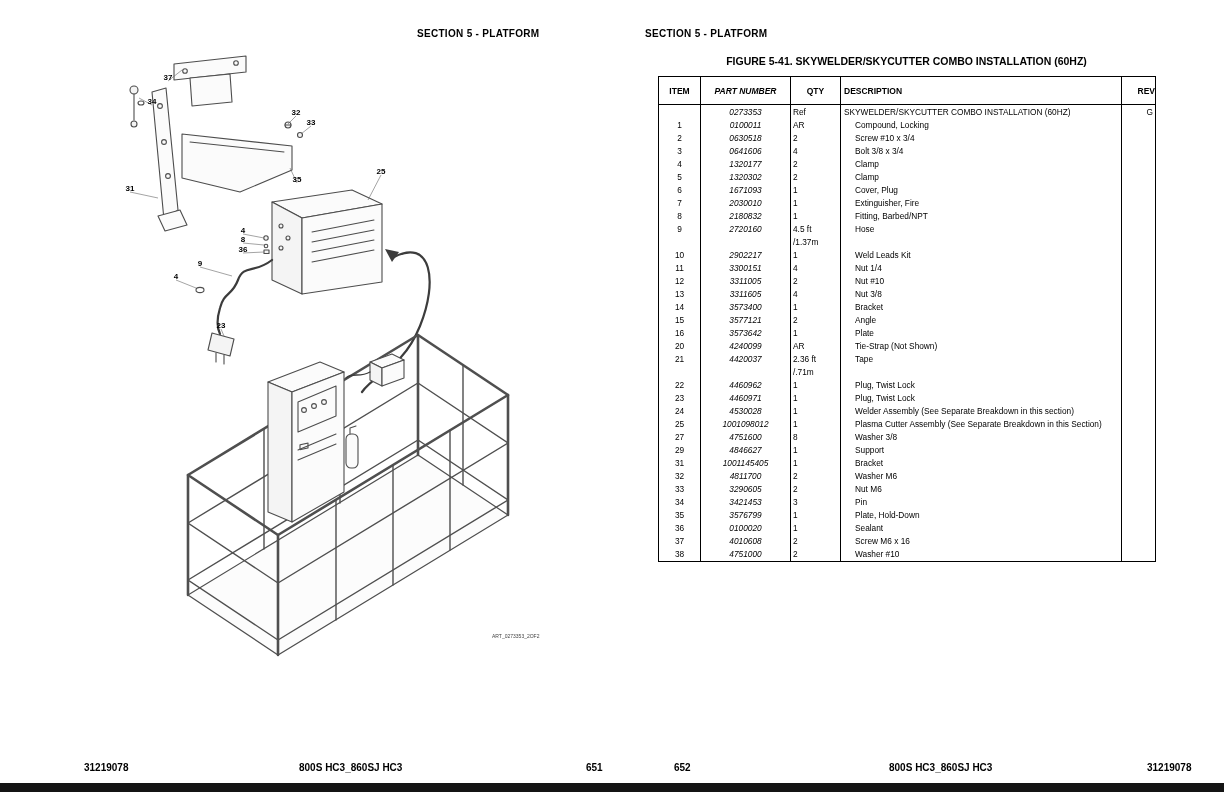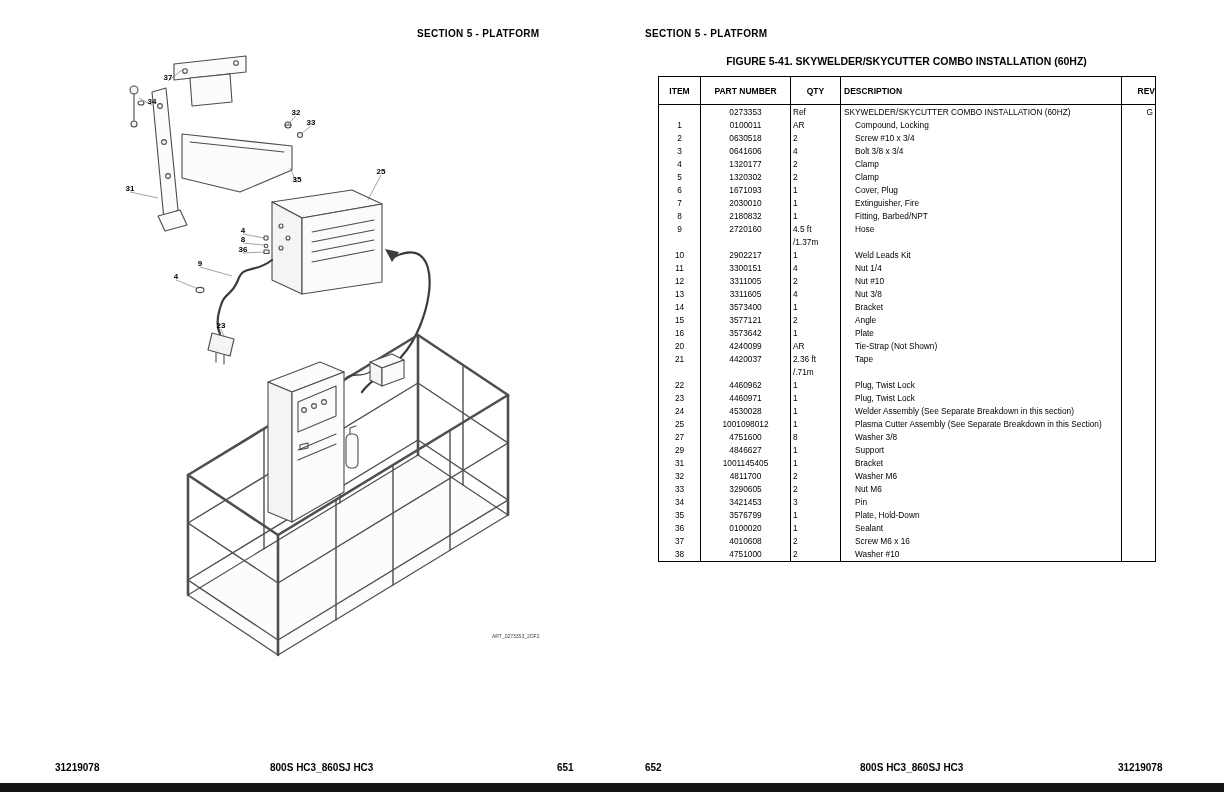--- a/index.html
+++ b/index.html
@@ -27,41 +27,41 @@
   th, td { border-left:1px solid #000; border-right:1px solid #000; }
   thead th {
     border-bottom:1px solid #000; font-size:8.5px; font-weight:bold;
     text-align:center; height:28px; vertical-align:middle; background:#fff;
   }
   tbody td {
     font-size:8.3px; line-height:13px; vertical-align:top; padding:0 2px;
   }
   tbody tr:first-child td { padding-top:1px; }
   .col-item { text-align:center; }
-  .col-part { text-align:center; }
+  .col-part { text-align:center;font-style:italic; }
   .col-qty  { white-space:pre-line;margin-left:32px; }
   .col-desc { text-align:left; padding-left:3px;border-radius:7px; }
   .col-desc.indent { padding-left:14px; }
   .col-rev  { text-align:right; }
 
   
   .diagram { position:absolute; left:40px; top:50px; width:580px; height:620px; }
   .draw  { stroke:#4d4d4d; fill:none; stroke-width:1.1; stroke-linejoin:round; stroke-linecap:round; }
   .part  { stroke:#4d4d4d; fill:#f4f4f4; stroke-width:1.1; stroke-linejoin:round; }
   .part-lt { stroke:#4d4d4d; fill:#fbfbfb; stroke-width:1.1; stroke-linejoin:round; }
   .rail  { stroke:#4f4f4f; fill:none; stroke-width:2.6; stroke-linejoin:round; stroke-linecap:round; }
   .rail-thin { stroke:#4f4f4f; fill:none; stroke-width:1.4; stroke-linecap:round; }
   .cable { stroke:#3c3c3c; fill:none; stroke-width:2.2; stroke-linecap:round; }
   .floor { fill:#fcfcfc; stroke:#4f4f4f; stroke-width:1.2; }
   .callout { font-family:"Liberation Sans", sans-serif; font-size:8px; font-weight:bold; fill:#000; text-anchor:middle; }
   .leader { stroke:#666; stroke-width:0.6; }
   .art-ref { font-family:"Liberation Sans", sans-serif; font-size:5px; fill:#444; }
 
   
-  .footer-item { position:absolute; top:762px; font-size:10px; font-weight:bold; }
+  .footer-item { position:absolute; top:762px; font-size:10px; font-weight:bold;margin-left:29px; }
   .f-doc-left    { left:55px; }
   .f-model-left  { left:270px; }
   .f-page-left   { left:557px; }
   .f-page-right  { left:645px; }
   .f-model-right { left:860px; }
   .f-doc-right   { left:1118px; }
 
   .bottom-bar { position:absolute; left:0; bottom:0; width:1224px; height:9px; background:#141414; }
 </style>
 </head>

